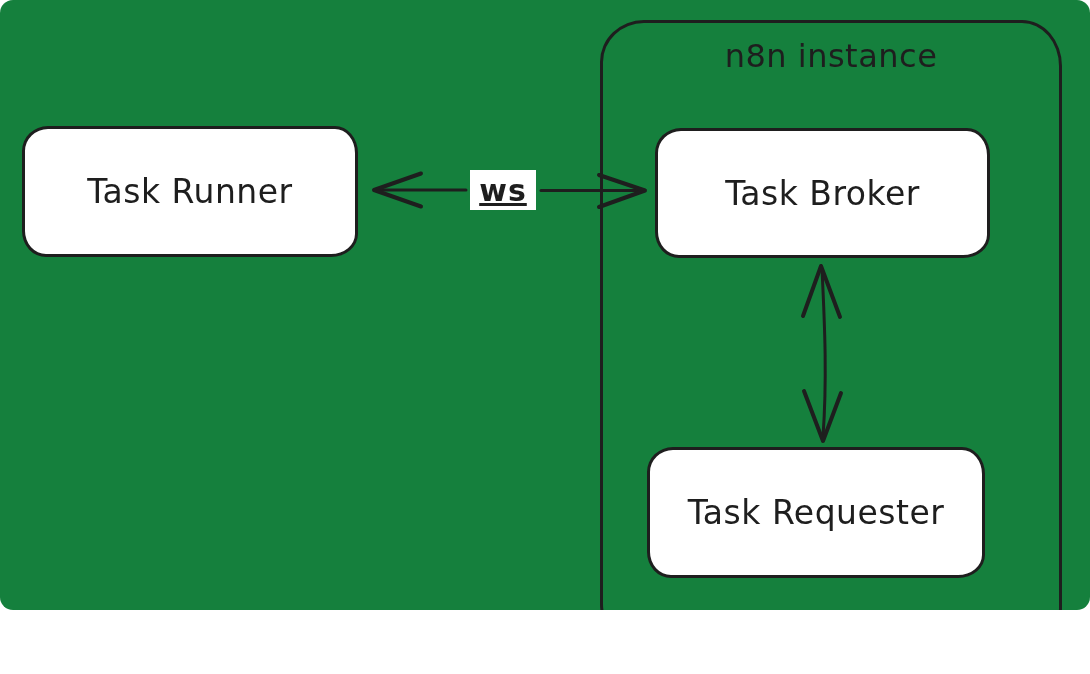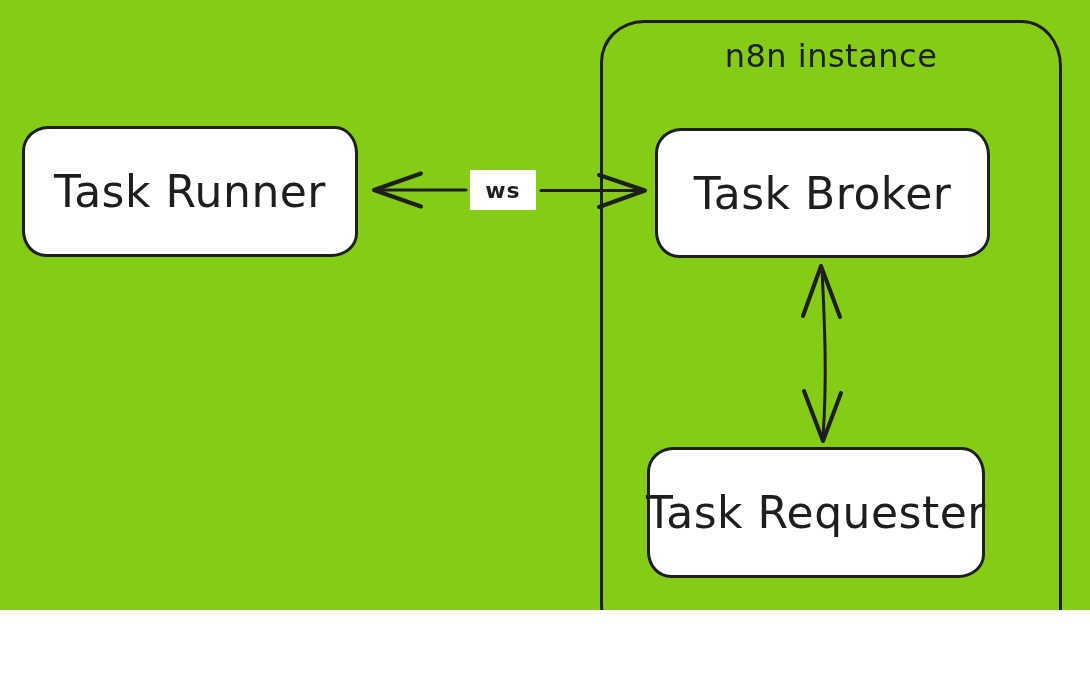--- a/index.html
+++ b/index.html
@@ -4,37 +4,38 @@
 <style>
   html, body {
     margin: 0;
     padding: 0;
     background: #ffffff;
   }
   .canvas {
     position: relative;
     width: 1090px;
     height: 610px;
-    background: #84cc16;
+    background: #15803d;
     overflow: hidden;
     font-family: "DejaVu Sans", "Liberation Sans", sans-serif;
     color: #1e1e1e;
+    border-radius: 13px;
   }
   .node {
     position: absolute;
     border: 3.5px solid #1e1e1e;
     border-radius: 26px 23px 27px 24px / 25px 27px 23px 26px;
     background: #ffffff;
     display: flex;
     align-items: center;
     justify-content: center;
     box-sizing: border-box;
   }
   .node-label {
-    font-size: 44px;
+    font-size: 33px;
     letter-spacing: 0.5px;
     white-space: nowrap;
     color: #1e1e1e;
   }
   .container-box {
     position: absolute;
     left: 600px;
     top: 20px;
     width: 462px;
     height: 628px;
@@ -67,25 +68,26 @@
   }
   .edge-label {
     position: absolute;
     left: 470px;
     top: 170px;
     width: 66px;
     height: 40px;
     display: flex;
     align-items: center;
     justify-content: center;
-    font-size: 22px;
+    font-size: 30px;
     font-weight: bold;
     letter-spacing: 1px;
     color: #1e1e1e;
     background: #ffffff;
+    text-decoration: underline;
   }
 </style>
 </head>
 <body>
 
 <div class="canvas">
 
   <div class="container-box">
     <div class="container-label">n8n instance</div>
   </div>

